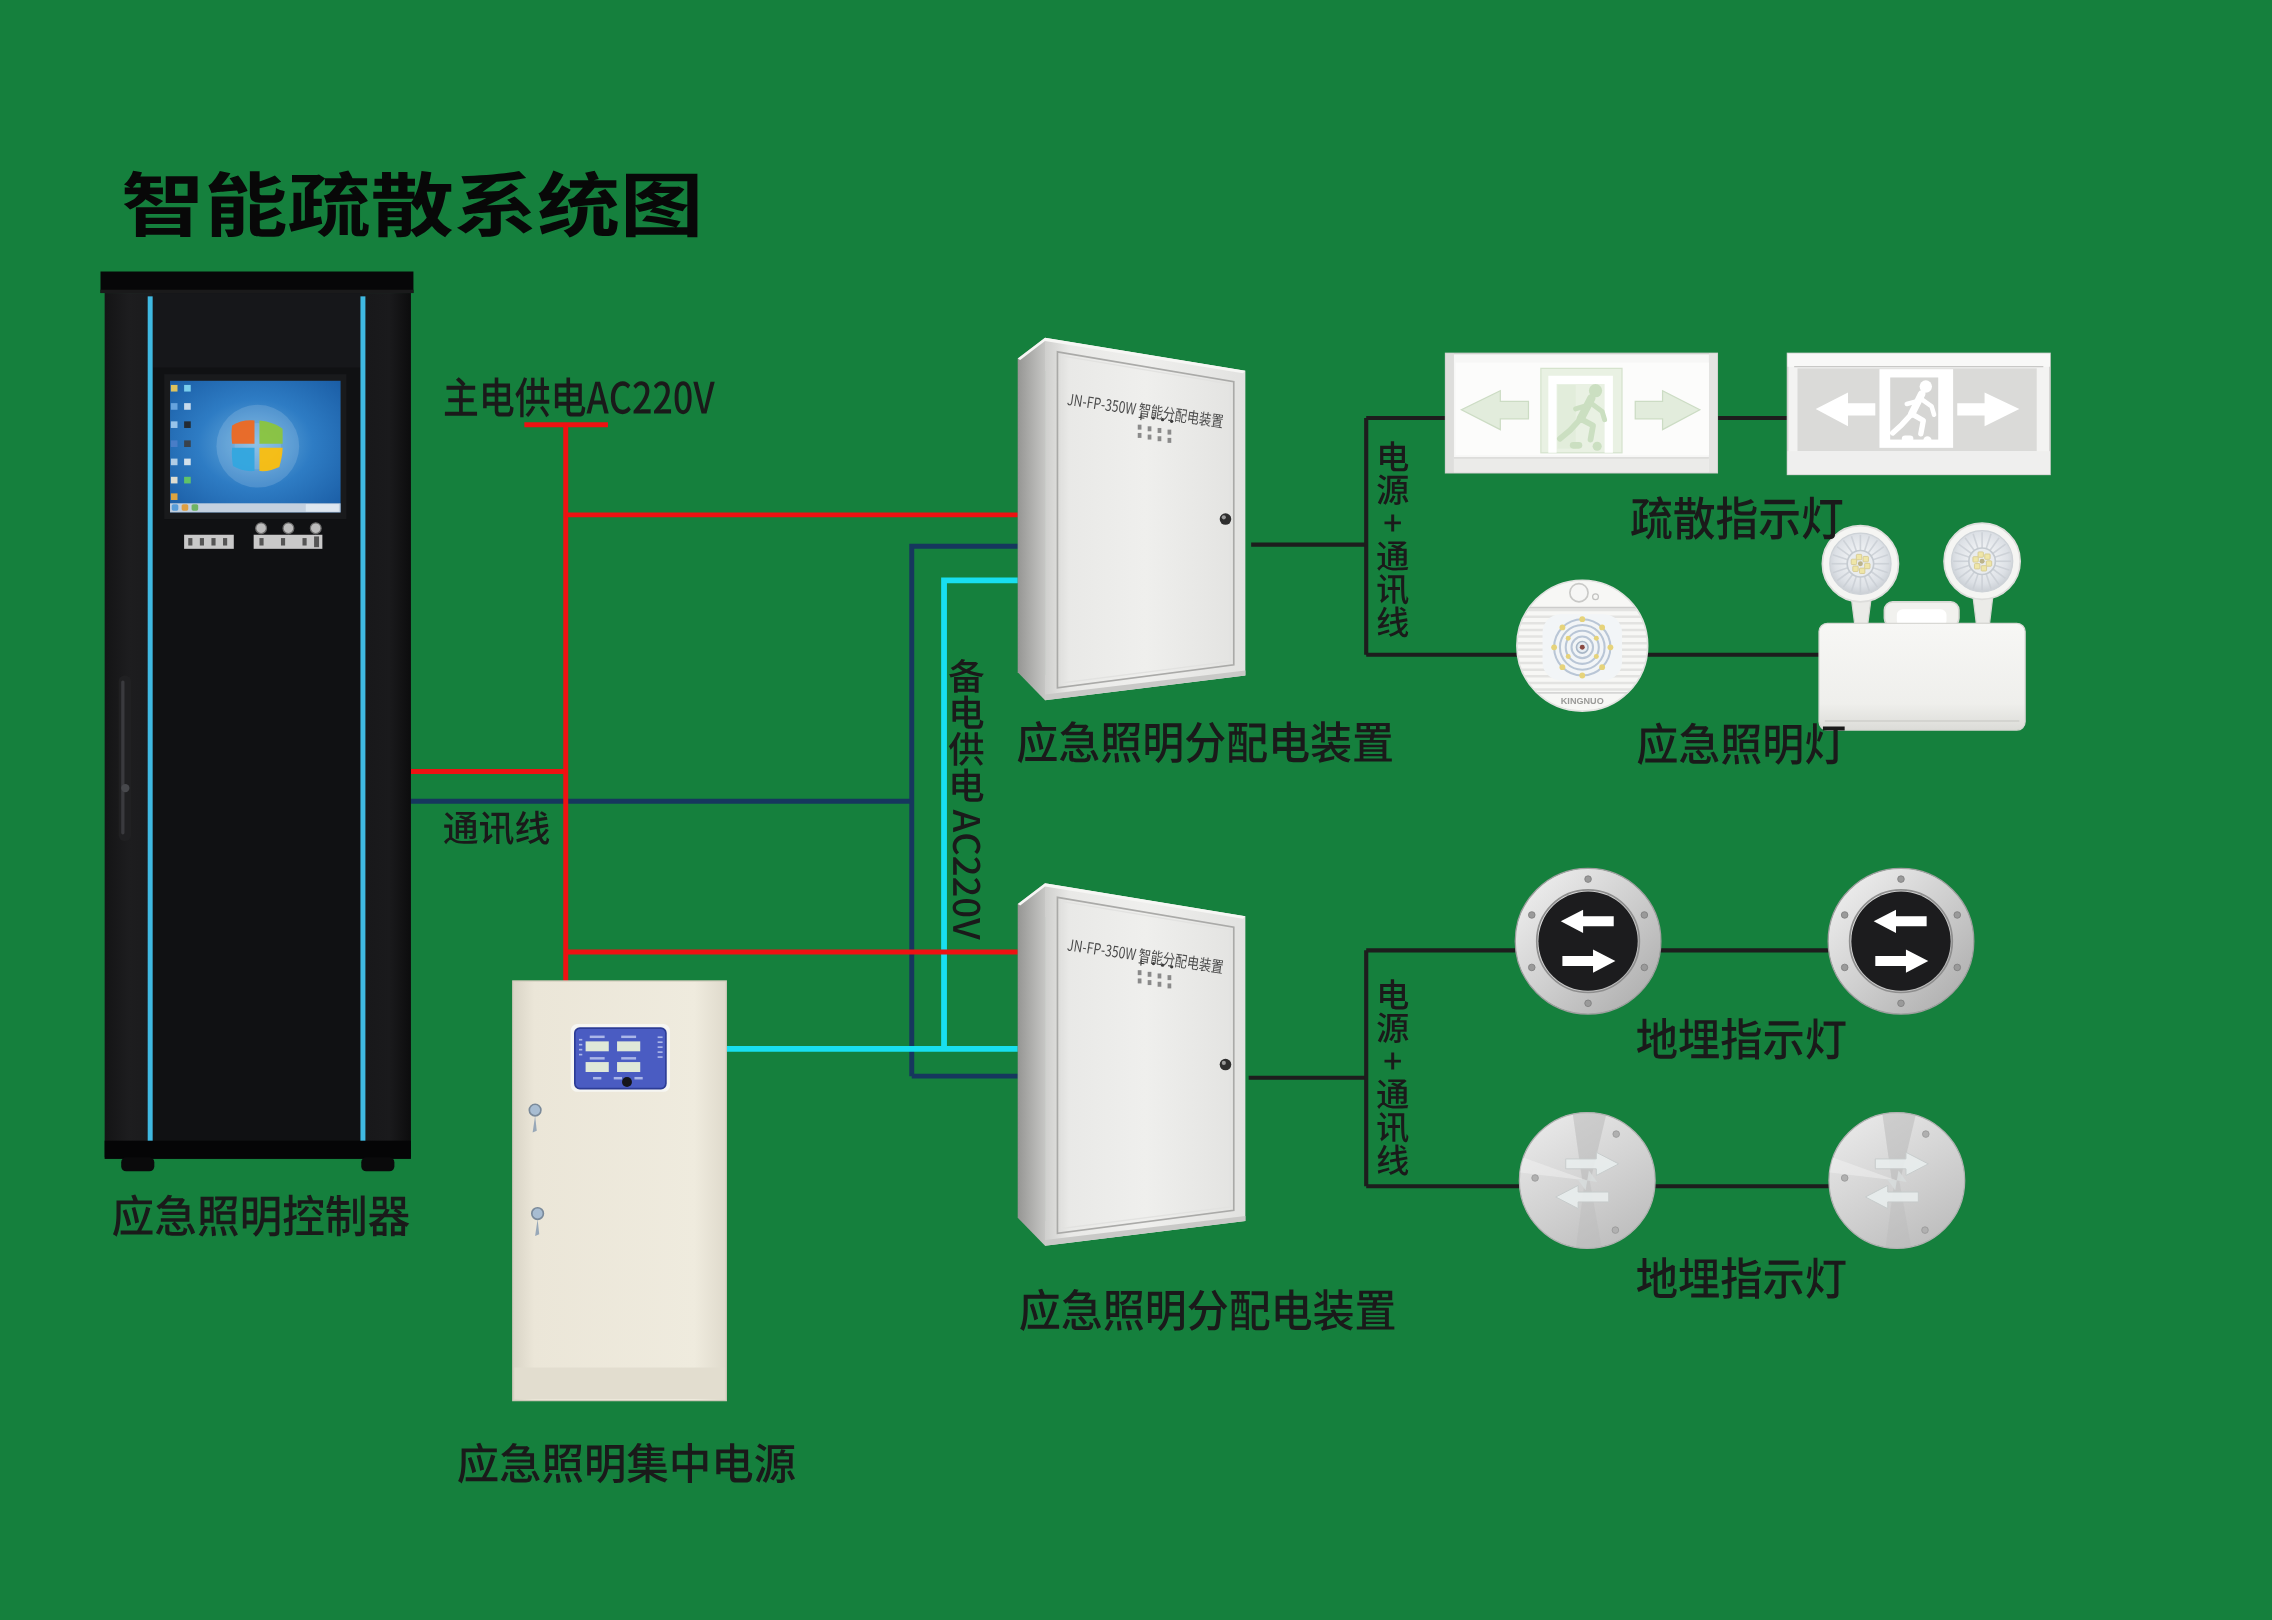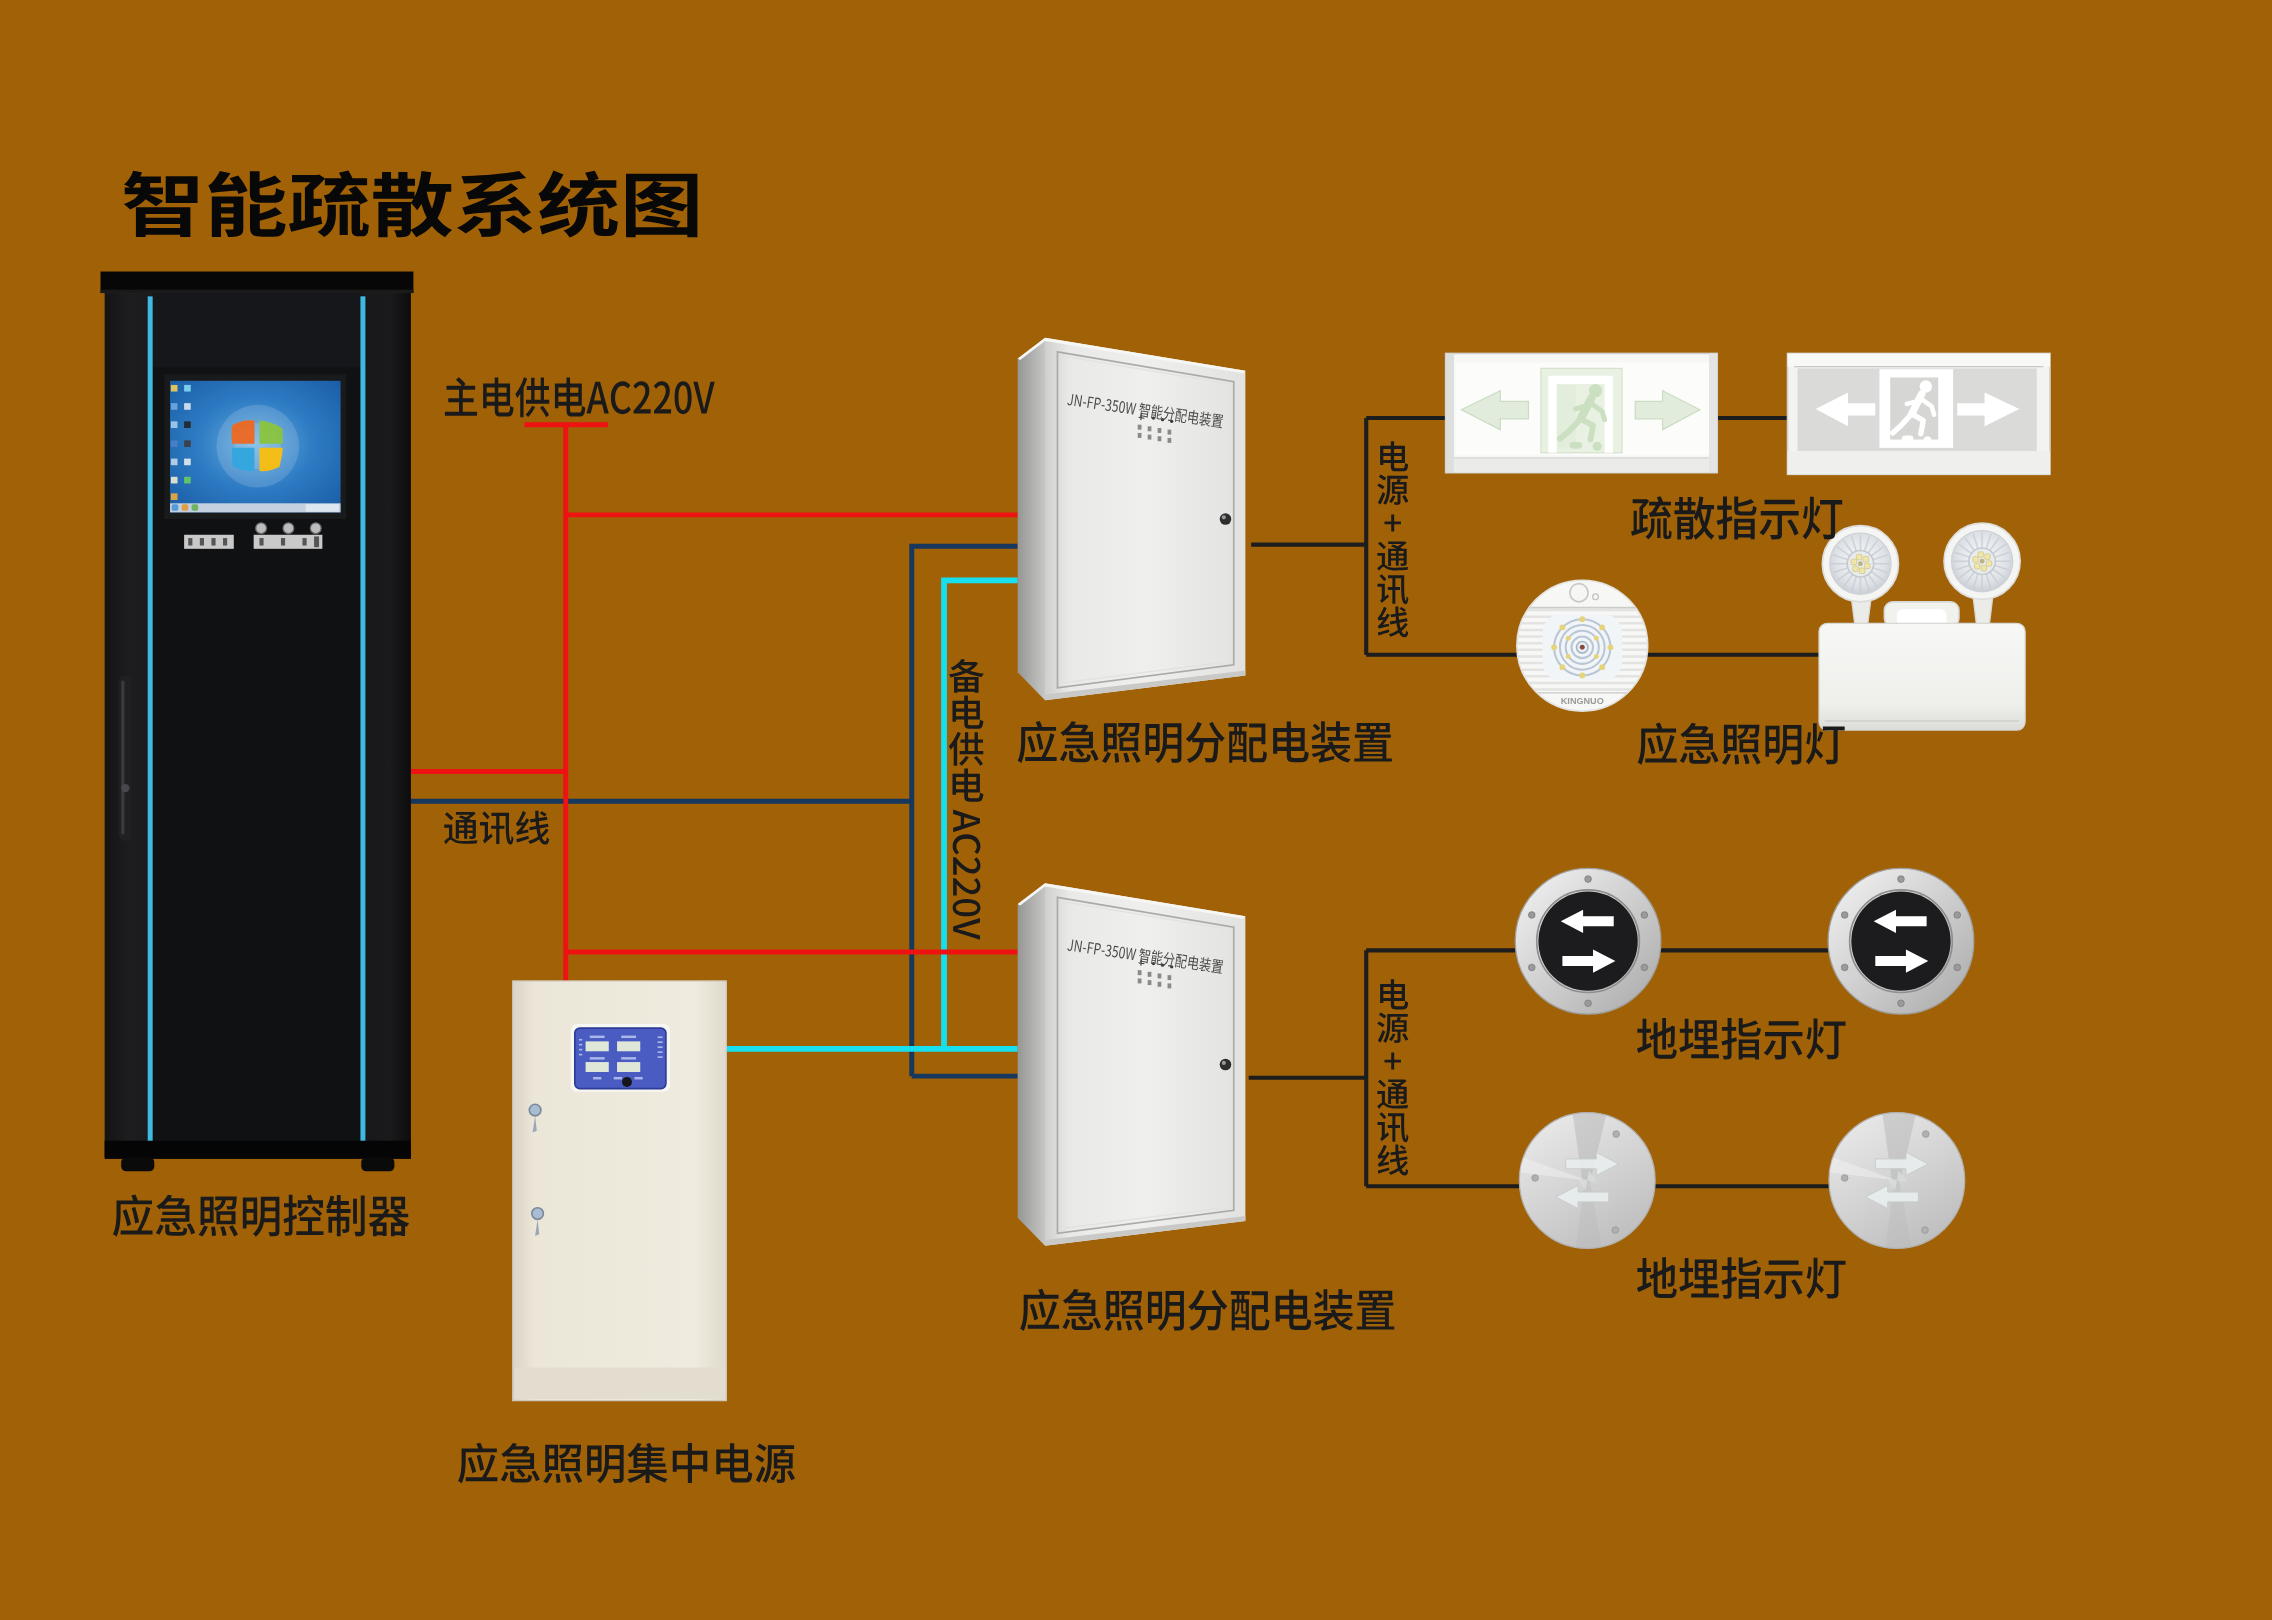--- a/index.html
+++ b/index.html
@@ -1,15 +1,15 @@
 <!DOCTYPE html>
 <html style="font-size:13.2px"><head><meta charset="utf-8">
 <style>
 html,body{margin:0;padding:0;background:#ffffff;font-family:"Liberation Sans",sans-serif;}
-#page{position:relative;width:2273px;height:1620px;background:#a16207;overflow:hidden;}
+#page{position:relative;width:2273px;height:1620px;background:#15803d;overflow:hidden;}
 </style></head>
 <body>
 <div id="page">
 <svg width="2273" height="1620" viewBox="0 0 2745 1957">
 <defs>
 <linearGradient id="gSide" x1="0" y1="0" x2="1" y2="0">
  <stop offset="0" stop-color="#969694"></stop>
           <stop offset="1" stop-color="#c6c6c4"></stop>
 </linearGradient>
 <linearGradient id="gFront" x1="0" y1="0" x2="1" y2="0">

